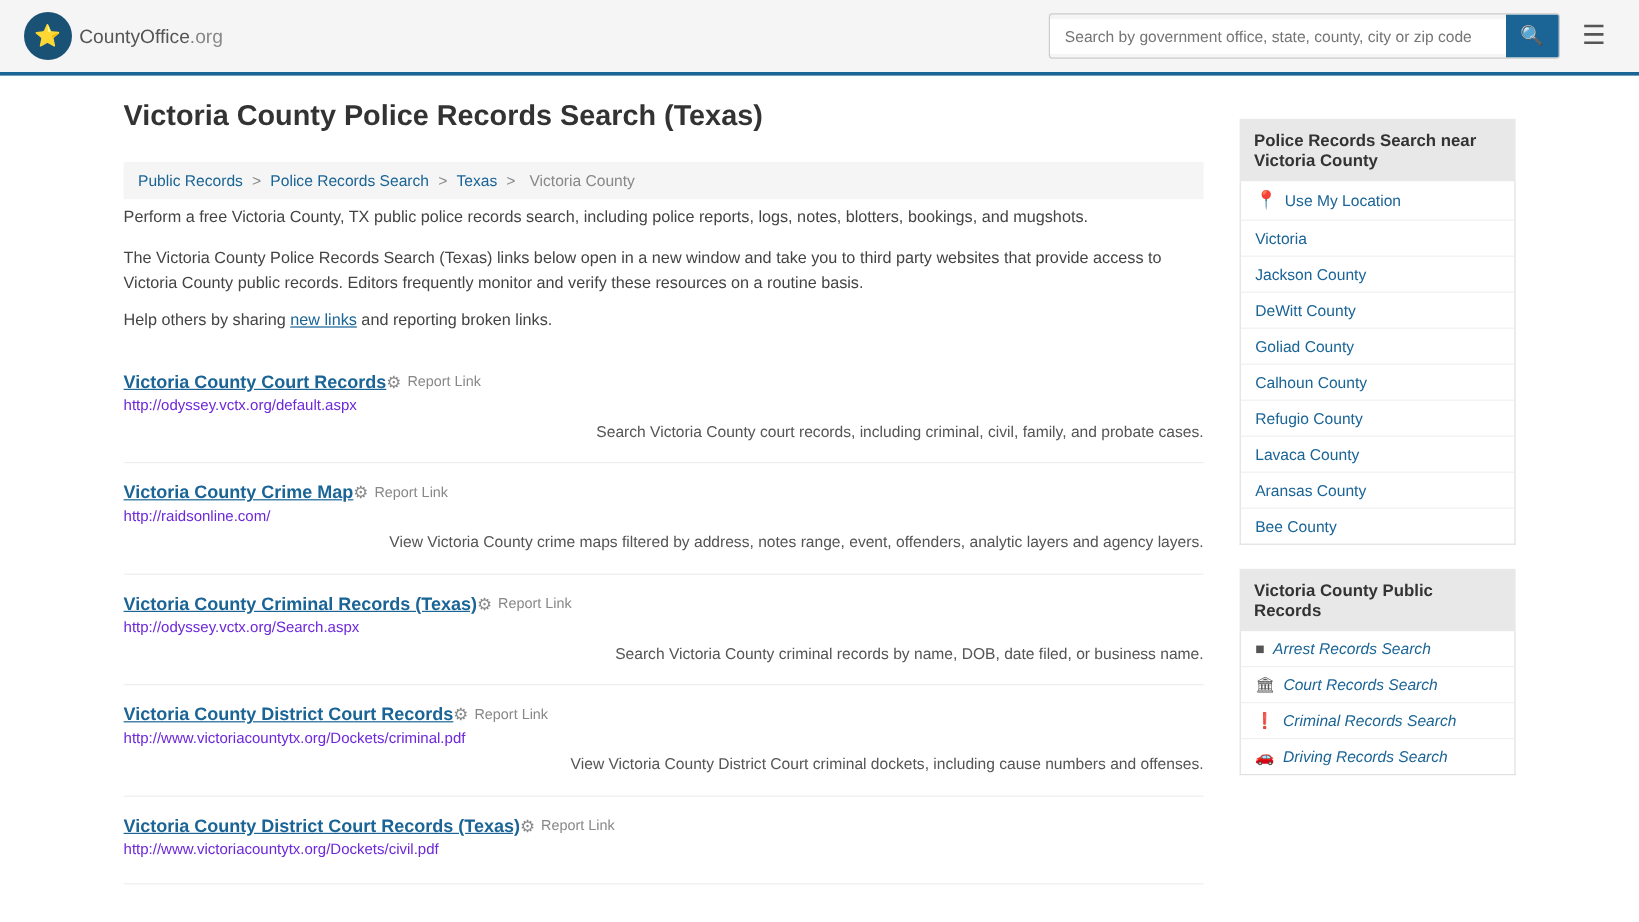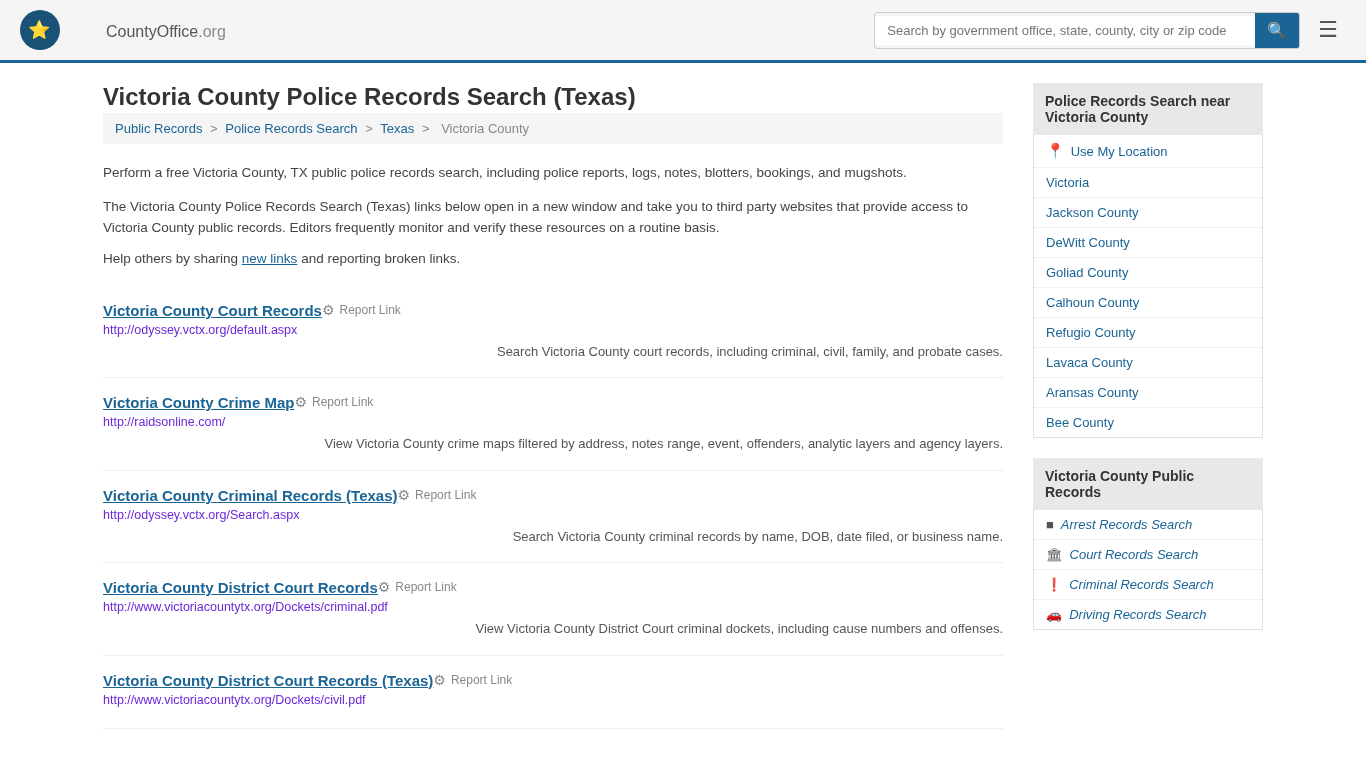--- a/index.html
+++ b/index.html
@@ -27,21 +27,20 @@
       display: flex;
       align-items: center;
       justify-content: center;
       color: white;
       font-size: 18px;
     }
     .logo-text {
       font-size: 20px;
       font-weight: bold;
       color: #1a5276;
-      margin-left: 40px;
     }
     .logo-text span {
       font-weight: normal;
       color: #555;
       font-size: 16px;
     }
     .header-right {
       display: flex;
       gap: 10px;
     }
@@ -87,27 +86,27 @@
     }
 
     
     .content {
       flex: 1;
     }
     .page-title {
       font-size: 24px;
       font-weight: bold;
       color: #333;
-      margin-bottom: 2px;
+      margin-bottom: 24px;
     }
     .breadcrumb {
       background: #f5f5f5;
       padding: 8px 12px;
       font-size: 13px;
-      margin-bottom: 18px;
+      margin-bottom: 4px;
       color: #555;
     }
     .breadcrumb a {
       color: #1a6496;
       text-decoration: none;
     }
     .breadcrumb span { color: #888; margin: 0 4px; }
 
     .intro-text {
       margin-bottom: 12px;
@@ -167,20 +166,21 @@
       text-align: right;
     }
 
     
     .sidebar {
       width: 230px;
       flex-shrink: 0;
     }
     .sidebar-section {
       margin-bottom: 20px;
+      margin-top: 16px;
     }
     .sidebar-header {
       background: #e8e8e8;
       padding: 10px 12px;
       font-size: 14px;
       font-weight: bold;
       color: #333;
       margin-bottom: 0;
     }
     .sidebar-list {

